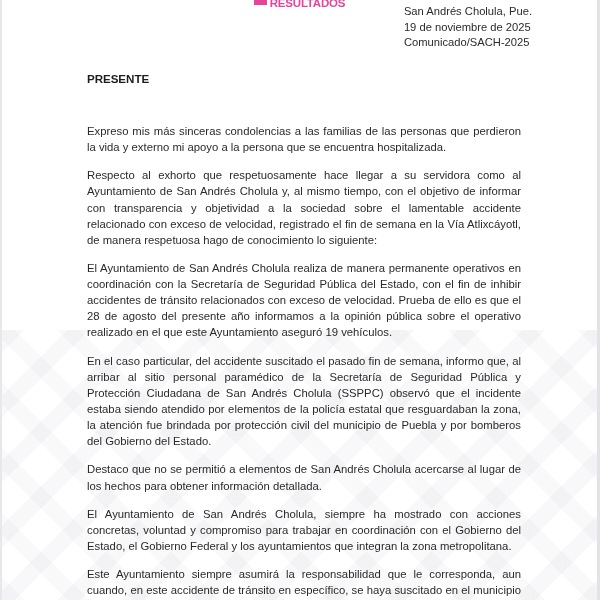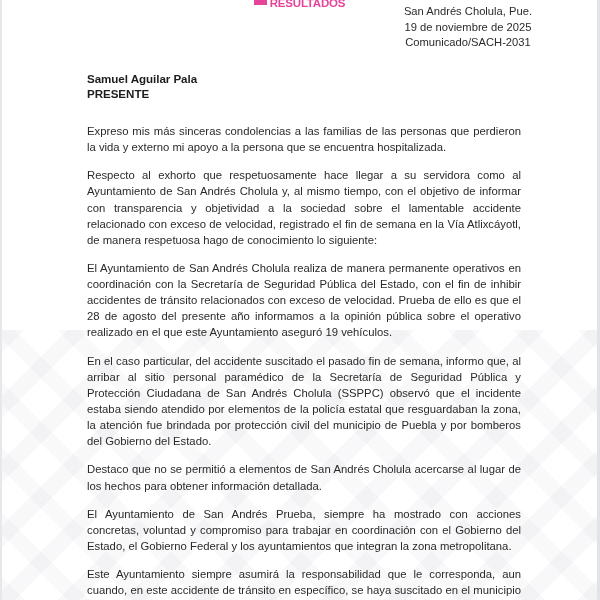--- a/index.html
+++ b/index.html
@@ -42,21 +42,21 @@
     z-index: 0;
   }
   #content {
     position: relative;
     z-index: 1;
   }
   .header-block {
     position: absolute;
     right: 65px;
     top: 4px;
-    text-align: center;
+    text-align: left;
     font-size: 11.2px;
     line-height: 15.6px;
     color: #2b2b2b;
   }
   .recipient {
     position: absolute;
     left: 85px;
     top: 72px;
     font-size: 11.6px;
     line-height: 14.6px;
@@ -111,35 +111,34 @@
 
 <div id="page">
 
   <div id="watermark"></div>
 
   <div id="content">
 
     <div class="header-block">
       <div>San Andrés Cholula, Pue.</div>
       <div>19 de noviembre de 2025</div>
-      <div>Comunicado/SACH-2031</div>
+      <div>Comunicado/SACH-2025</div>
     </div>
 
     <div class="recipient">
-      <div>Samuel Aguilar Pala</div>
       <div>PRESENTE</div>
     </div>
 
     <div class="body-col">
       <p>Expreso mis más sinceras condolencias a las familias de las personas que perdieron la vida y externo mi apoyo a la persona que se encuentra hospitalizada.</p>
       <p>Respecto al exhorto que respetuosamente hace llegar a su servidora como al Ayuntamiento de San Andrés Cholula y, al mismo tiempo, con el objetivo de informar con transparencia y objetividad a la sociedad sobre el lamentable accidente relacionado con exceso de velocidad, registrado el fin de semana en la Vía Atlixcáyotl, de manera respetuosa hago de conocimiento lo siguiente:</p>
       <p>El Ayuntamiento de San Andrés Cholula realiza de manera permanente operativos en coordinación con la Secretaría de Seguridad Pública del Estado, con el fin de inhibir accidentes de tránsito relacionados con exceso de velocidad. Prueba de ello es que el 28 de agosto del presente año informamos a la opinión pública sobre el operativo realizado en el que este Ayuntamiento aseguró 19 vehículos.</p>
       <p>En el caso particular, del accidente suscitado el pasado fin de semana, informo que, al arribar al sitio personal paramédico de la Secretaría de Seguridad Pública y Protección Ciudadana de San Andrés Cholula (SSPPC) observó que el incidente estaba siendo atendido por elementos de la policía estatal que resguardaban la zona, la atención fue brindada por protección civil del municipio de Puebla y por bomberos del Gobierno del Estado.</p>
       <p>Destaco que no se permitió a elementos de San Andrés Cholula acercarse al lugar de los hechos para obtener información detallada.</p>
-      <p>El Ayuntamiento de San Andrés Prueba, siempre ha mostrado con acciones concretas, voluntad y compromiso para trabajar en coordinación con el Gobierno del Estado, el Gobierno Federal y los ayuntamientos que integran la zona metropolitana.</p>
+      <p>El Ayuntamiento de San Andrés Cholula, siempre ha mostrado con acciones concretas, voluntad y compromiso para trabajar en coordinación con el Gobierno del Estado, el Gobierno Federal y los ayuntamientos que integran la zona metropolitana.</p>
       <p>Este Ayuntamiento siempre asumirá la responsabilidad que le corresponda, aun cuando, en este accidente de tránsito en específico, se haya suscitado en el municipio de Puebla, tal como lo establece el decreto publicado en el Periódico Oficial el día 9 de diciembre de 2013.</p>
     </div>
 
     <div class="footer-logo">
 
       <div class="logo-line2">
         <span class="logo-dash-left"></span><span>RESULTADOS</span>
       </div>
     </div>
 

